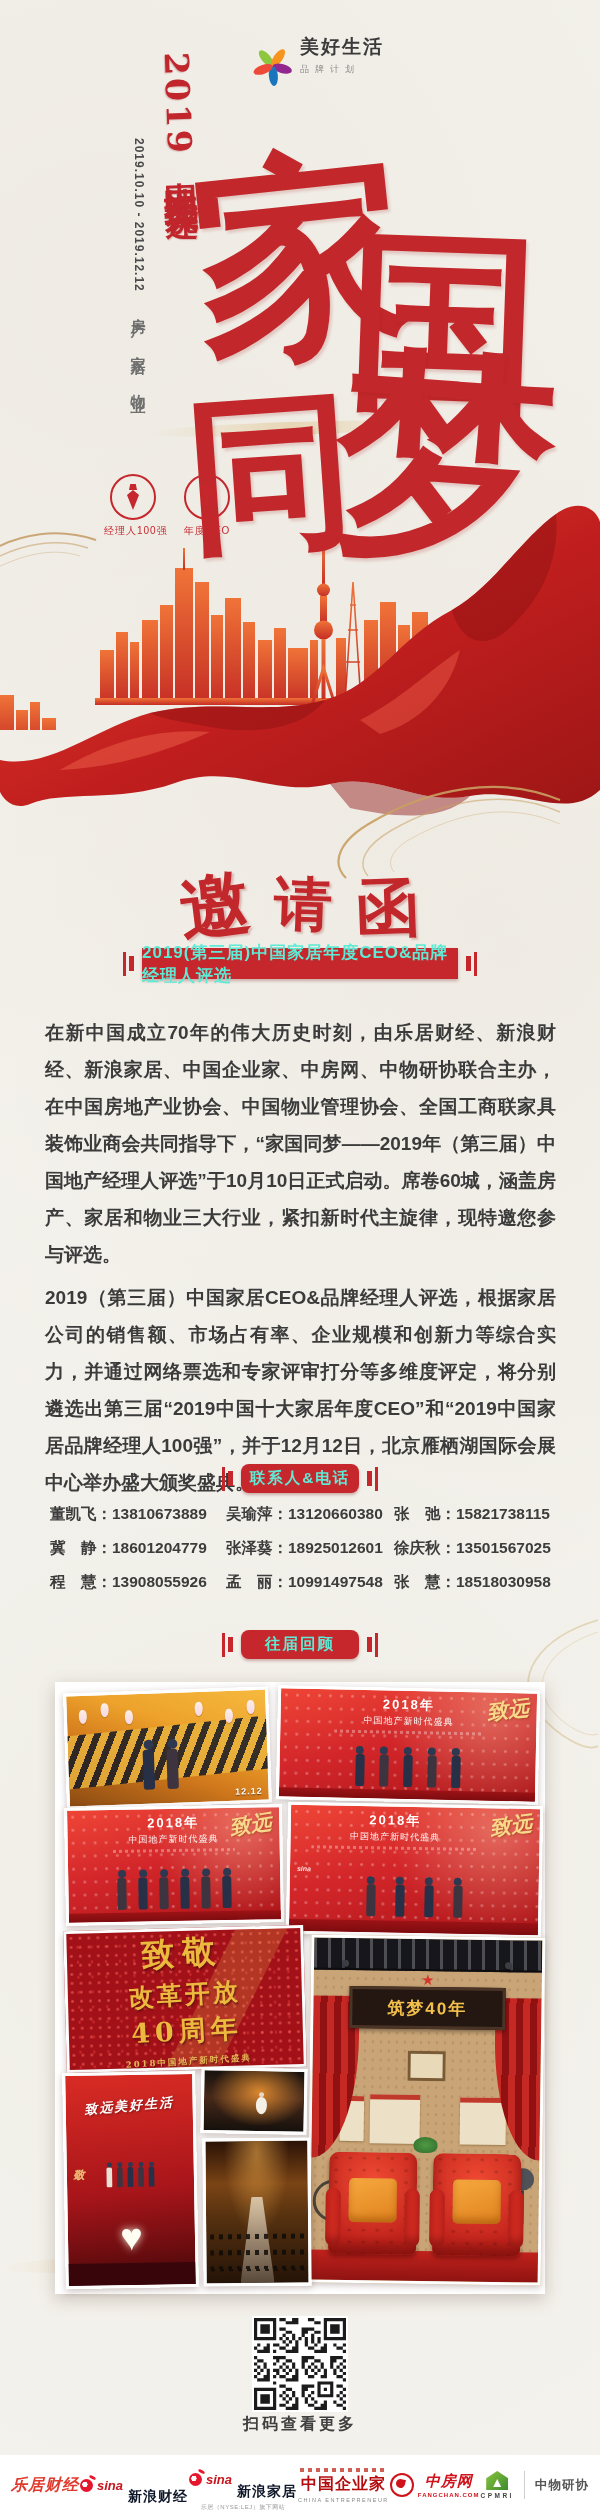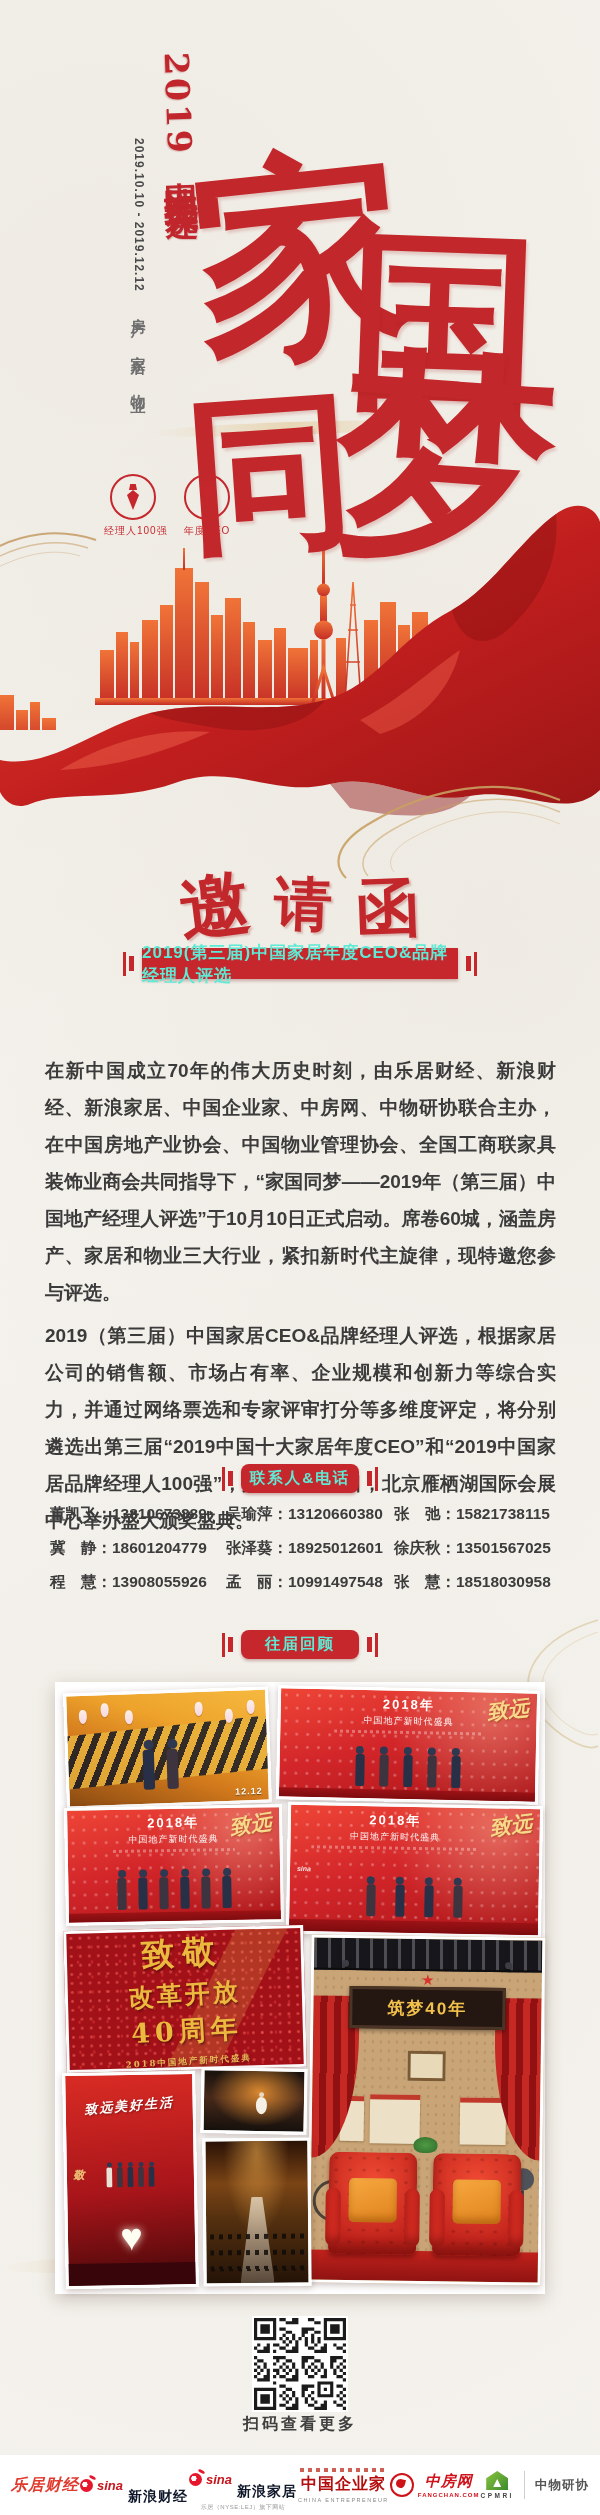--- a/index.html
+++ b/index.html
@@ -70,21 +70,21 @@
   .ribbon .bars{display:flex;align-items:center;gap:3px;}
   .bar-a{width:3px;height:24px;background:#c5272d;}
   .bar-b{width:5px;height:15px;background:#c5272d;}
   .ribbon .plate{margin:0 8px;background:#c5272d;color:#5eead4;font-weight:bold;
     display:flex;align-items:center;justify-content:center;box-shadow:0 2px 3px rgba(120,20,20,.3);}
   .plate-lg{width:316px;height:31px;font-size:17px;letter-spacing:1px;}
   .plate-sm{width:118px;height:29px;font-size:15.5px;letter-spacing:2px;border-radius:8px;}
 
   
   .bodytext{position:absolute;left:45px;top:1014px;width:511px;z-index:6;
-    font-size:19px;line-height:37px;font-weight:600;color:#3b3b3b;text-align:justify;margin-top:38px;}
+    font-size:19px;line-height:37px;font-weight:600;color:#3b3b3b;text-align:justify;}
   .bodytext p{margin:0 0 6px 0;}
 
   
   .contacts{position:absolute;left:50px;top:1504px;width:505px;z-index:6;
     display:grid;grid-template-columns:176px 168px 161px;row-gap:13px;
     font-size:15.5px;font-weight:600;color:#3c3c3c;}
   .c-name{display:inline-block;min-width:52px;}
   .c-name::after{content:"：";}
 
   
@@ -256,20 +256,33 @@
 </style>
 </head>
 <body>
 
 <div class="poster">
 
   <div class="streak" style="left:150px;top:422px;width:280px;height:13px;transform:rotate(-2deg);"></div>
   <div class="streak" style="left:390px;top:738px;width:170px;height:11px;transform:rotate(-3deg);opacity:.8;"></div>
   <div class="streak" style="left:0;top:2256px;width:230px;height:16px;transform:rotate(-2deg);opacity:.6;"></div>
 
+  <div class="brand">
+    <div class="pinwheel">
+      <i class="p p1"></i>
+        <i class="p p2"></i>
+        <i class="p p3"></i>
+        <i class="p p4"></i>
+        <i class="p p5"></i>
+    </div>
+    <div class="brand-txt">
+      <div class="brand-name">美好生活</div>
+      <div class="brand-sub">品牌计划</div>
+    </div>
+  </div>
 
   <div class="v-title v-text">2019中国地产经理人评选</div>
   <div class="v-date v-text">2019.10.10 - 2019.12.12</div>
   <div class="v-ind v-text">房产 · 家居 · 物业</div>
 
   <div class="badge" style="left:104px;top:474px;">
     <div class="badge-circle">
       <span class="tie">
           <span class="knot"></span>
           <span class="blade"></span>

